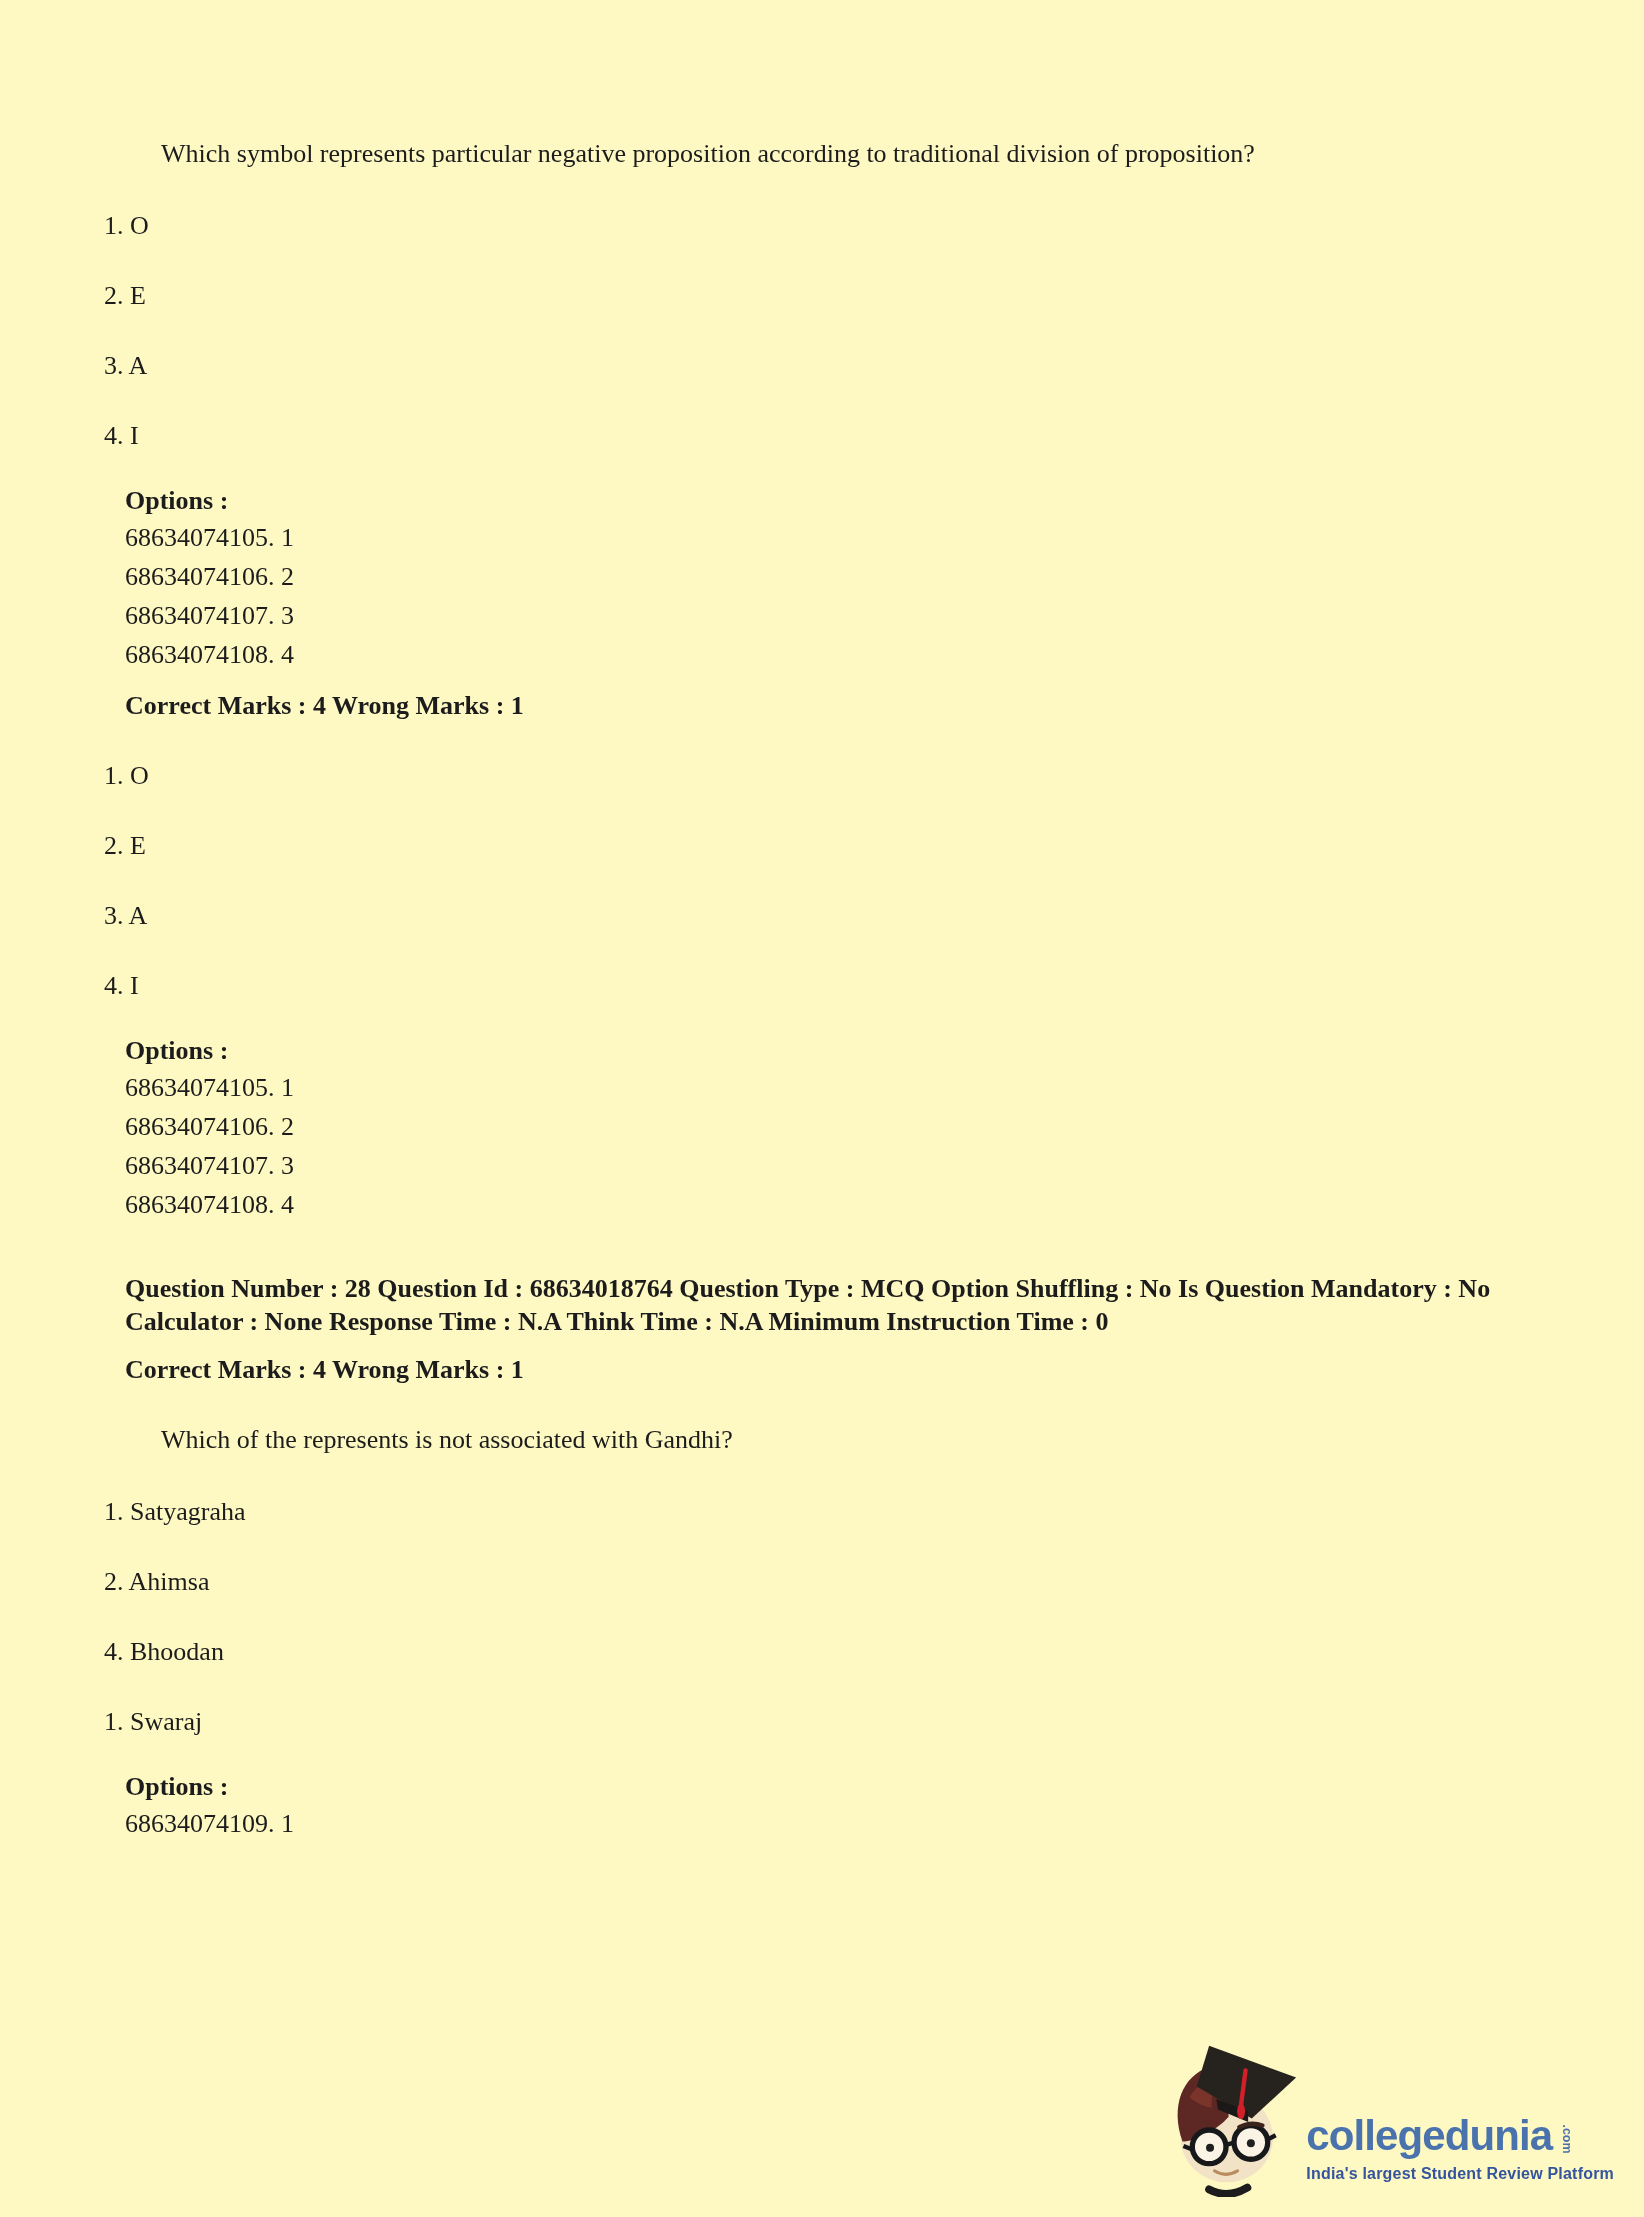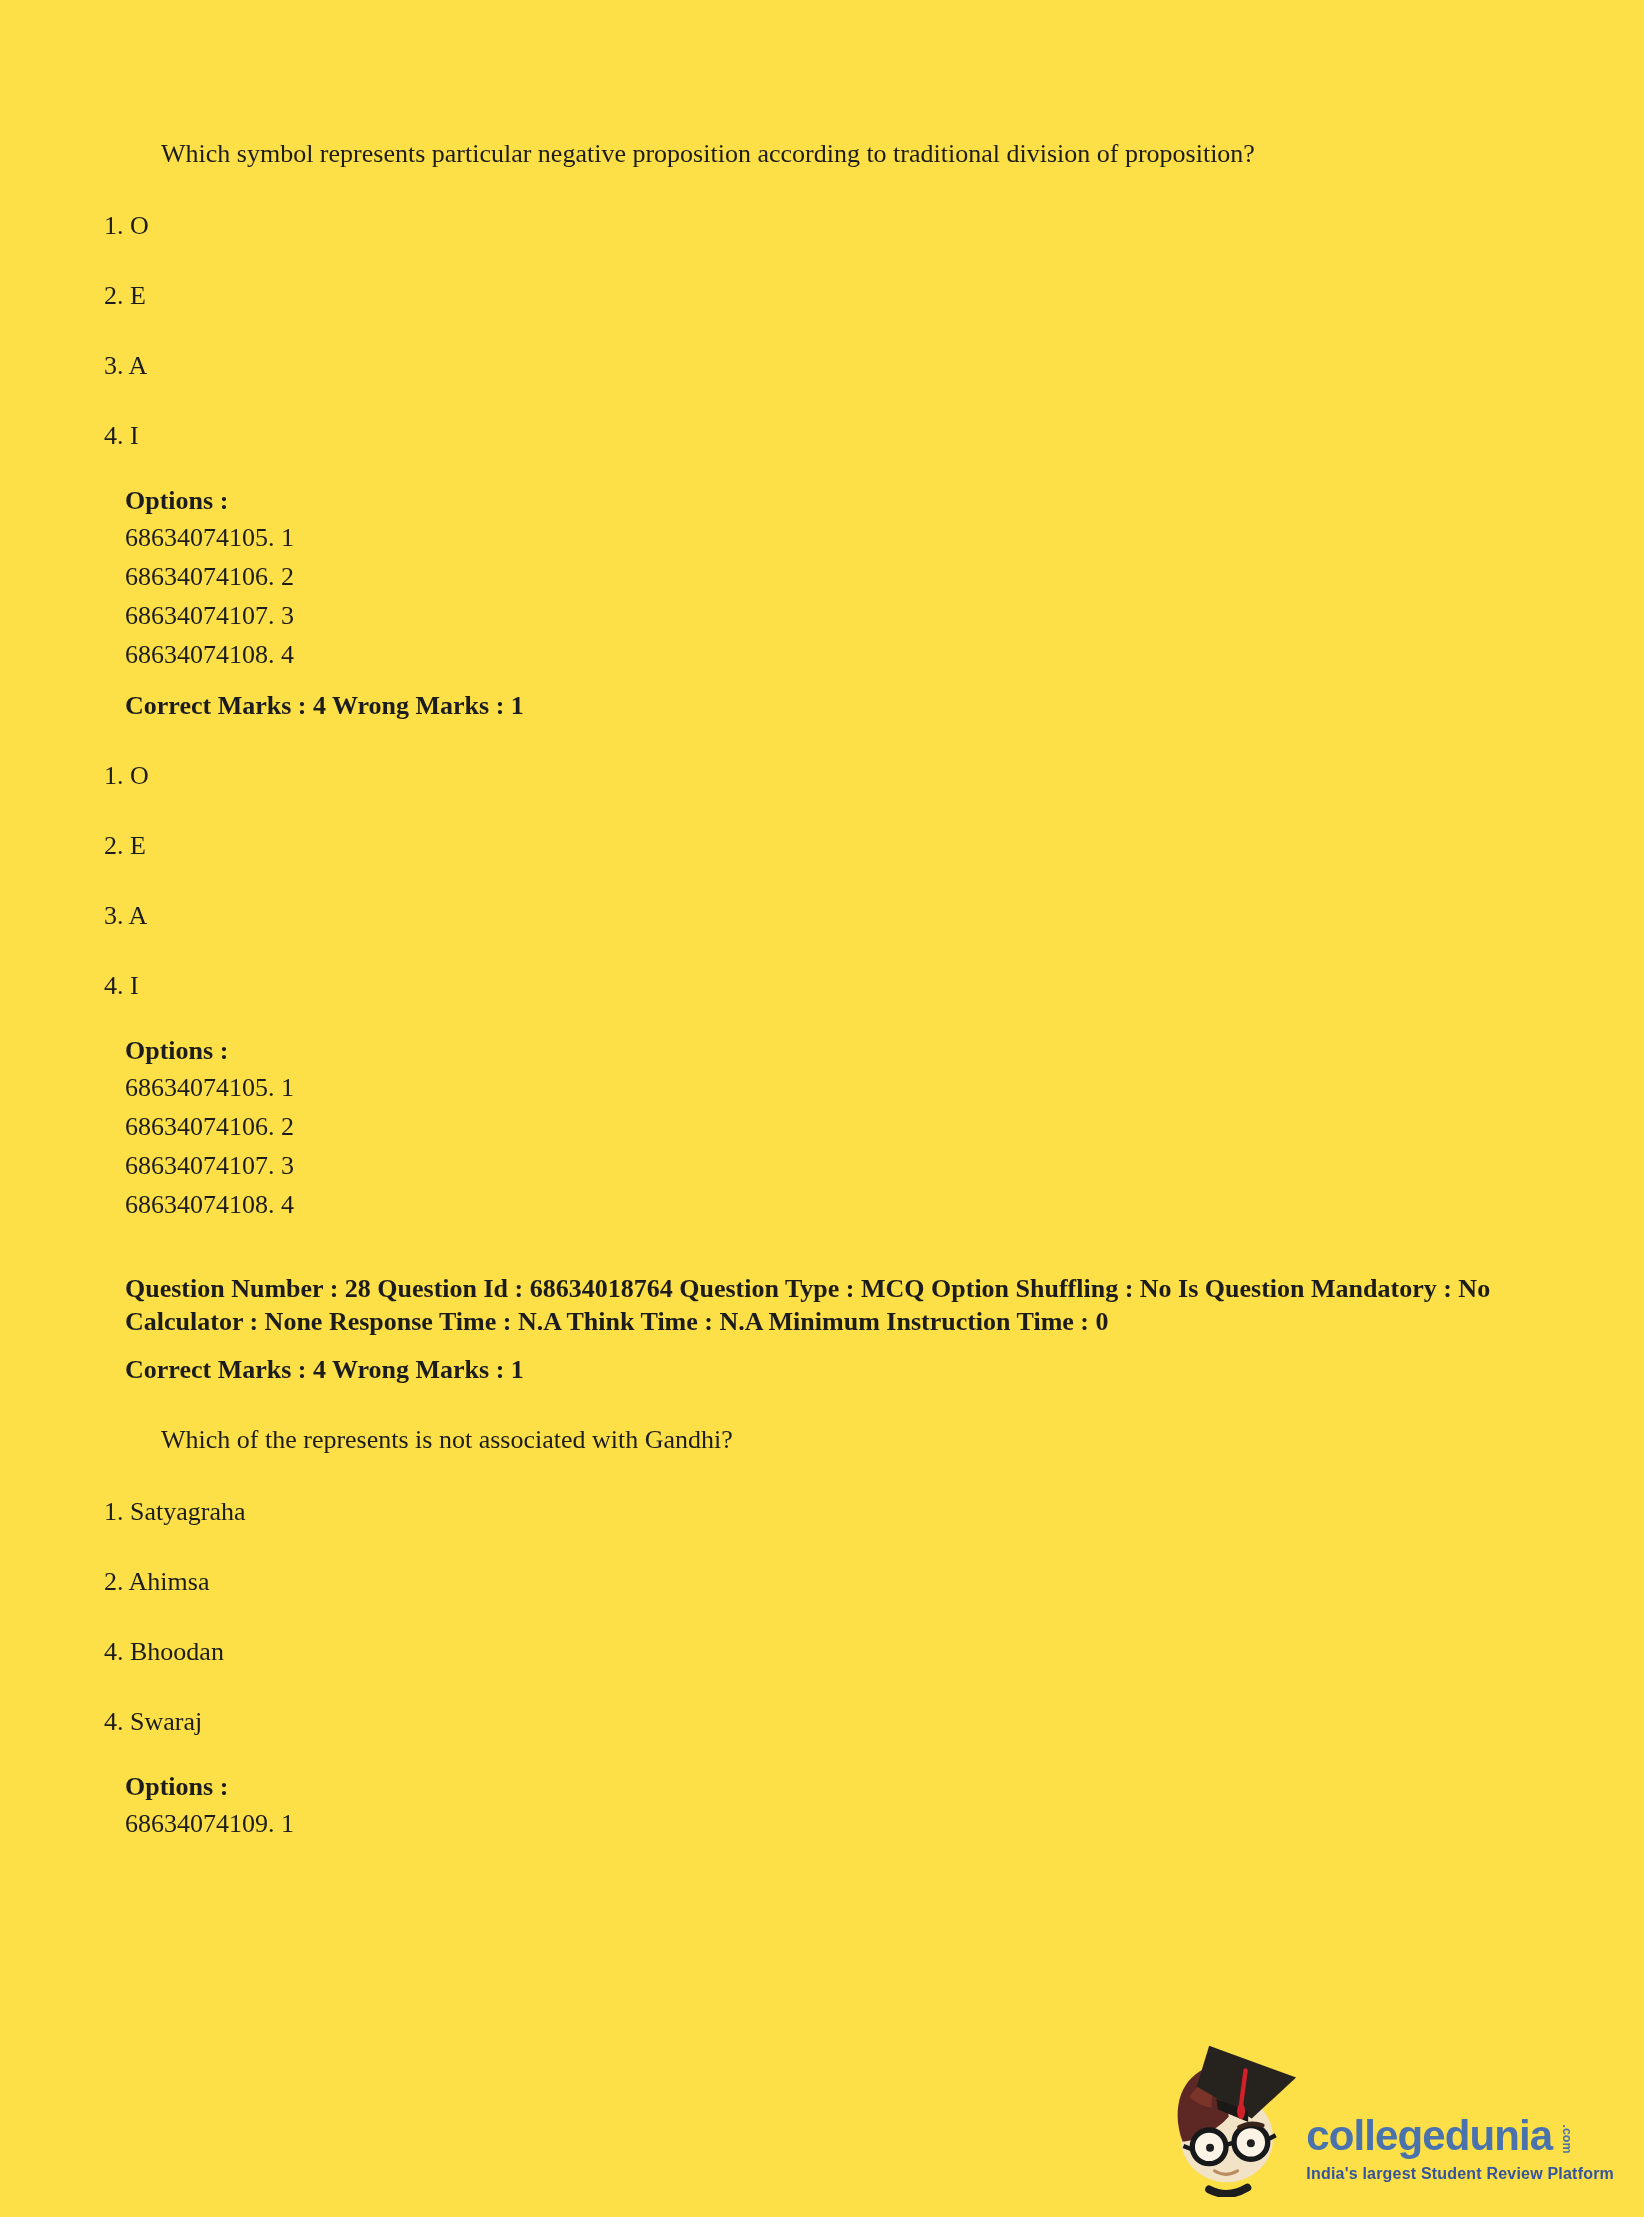--- a/index.html
+++ b/index.html
@@ -4,21 +4,21 @@
 <style>
   html, body {
     margin: 0;
     padding: 0;
     background: #ffffff;
   }
   .page {
     position: relative;
     width: 1644px;
     height: 2217px;
-    background: #fde047;
+    background: #fef9c3;
     font-family: "Liberation Serif", "DejaVu Serif", serif;
     color: #1c1c1c;
     overflow: hidden;
   }
   .content {
     position: absolute;
     inset: 0;
     padding-top: 136px;
     box-sizing: border-box;
   }
@@ -141,21 +141,21 @@
     </section>
 
     <section>
       <p class="meta">Question Number : 28 Question Id : 68634018764 Question Type : MCQ Option Shuffling : No Is Question Mandatory : No Calculator : None Response Time : N.A Think Time : N.A Minimum Instruction Time : 0</p>
       <p class="meta marks">Correct Marks : 4 Wrong Marks : 1</p>
       <p class="question">Which of the represents is not associated with Gandhi?</p>
       <div class="choices">
         <p class="choice">1. Satyagraha</p>
         <p class="choice">2. Ahimsa</p>
         <p class="choice">4. Bhoodan</p>
-        <p class="choice">4. Swaraj</p>
+        <p class="choice">1. Swaraj</p>
       </div>
       <p class="options-head">Options :</p>
       <div class="option-ids">
         <p>68634074109. 1</p>
       </div>
     </section>
   </div>
 
   <div class="logo">
     <svg class="mascot" viewBox="0 0 160 175" aria-hidden="true">

